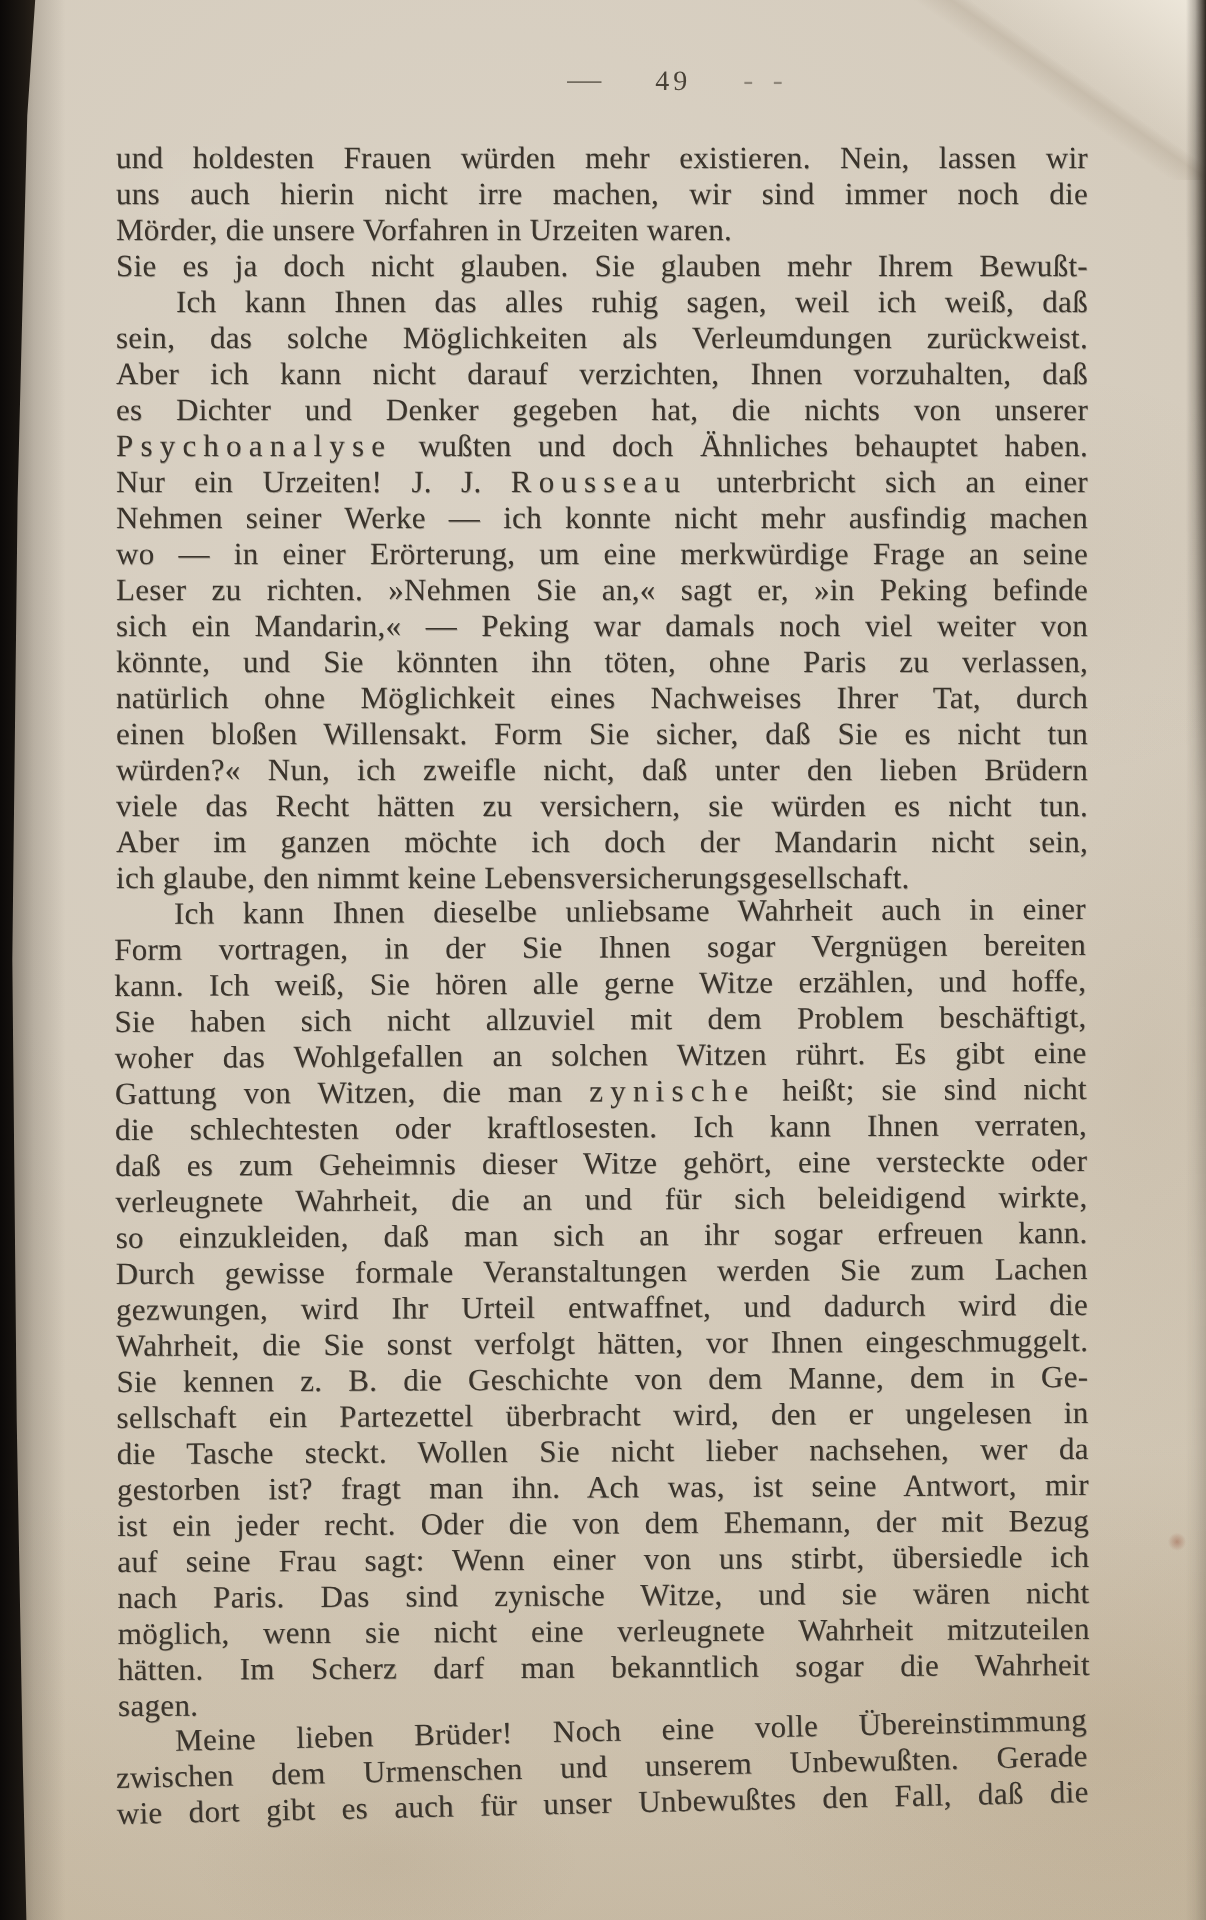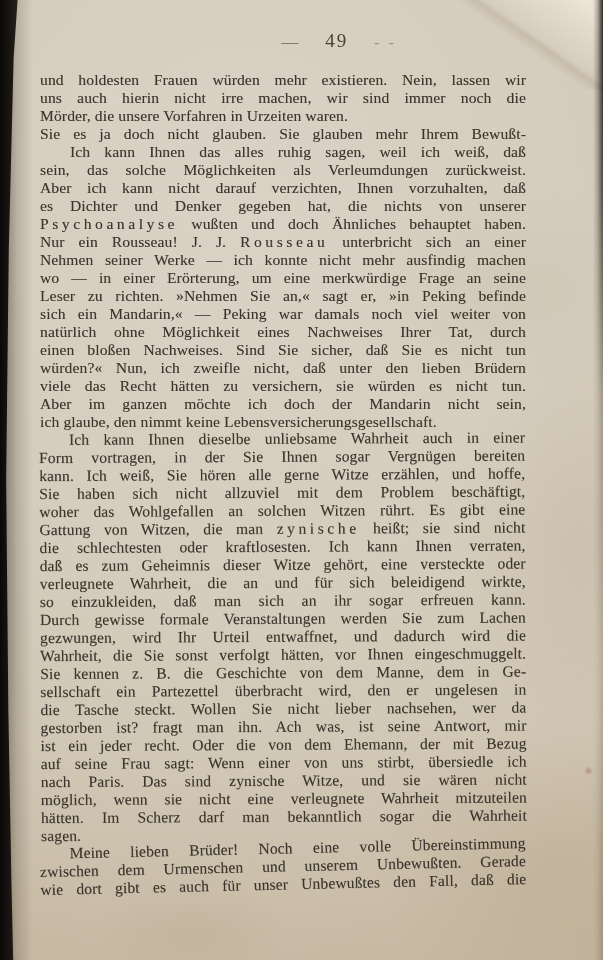--- a/index.html
+++ b/index.html
@@ -43,24 +43,24 @@
     background:linear-gradient(to left, rgba(28,22,16,0.92), rgba(28,22,16,0.28) 55%, transparent);
     -webkit-mask-image:linear-gradient(to bottom, #000 0%, rgba(0,0,0,0.8) 20%, rgba(0,0,0,0.3) 42%, rgba(0,0,0,0.16) 68%, rgba(0,0,0,0.22) 100%);
             mask-image:linear-gradient(to bottom, #000 0%, rgba(0,0,0,0.8) 20%, rgba(0,0,0,0.3) 42%, rgba(0,0,0,0.16) 68%, rgba(0,0,0,0.22) 100%);
   }
   .page-header {
     position:absolute; top:30px; left:58px; width:486px;
     display:flex; justify-content:center; align-items:baseline; gap:26px;
     padding-left:38px; font-size:17px; color:#494237;
   }
   .page-header .dash-l { opacity:0.7; letter-spacing:1px; }
-  .page-header .pagenum { font-size:19px; letter-spacing:2px; }
+  .page-header .pagenum { font-size:14px; letter-spacing:2px; }
   .page-header .dash-r { opacity:0.5; letter-spacing:3px; font-size:15px; }
   .text-block {
-    position:absolute; left:40px; top:71px; width:486px;
+    position:absolute; left:58px; top:71px; width:486px;
     font-size:15.5px; line-height:18px; letter-spacing:0.15px;
     text-shadow:0.3px 0.3px 0 rgba(58,52,44,0.35);
   }
   .para { margin:0; }
   .para:nth-of-type(3) { transform:rotate(-0.3deg); transform-origin:left center; }
   .para:nth-of-type(4) { transform:rotate(-1.3deg); transform-origin:left center; }
   .line {
     height:18px; text-align:justify; text-align-last:justify; text-justify:inter-word;
     white-space:normal; overflow:visible;
   }
@@ -88,27 +88,28 @@
         <div class="line"><span>uns auch hierin nicht irre machen, wir sind immer noch die</span></div>
         <div class="line line-end"><span>Mörder, die unsere Vorfahren in Urzeiten waren.</span></div>
       </div>
       <div class="para">
         <div class="line"><span>Sie es ja doch nicht glauben. Sie glauben mehr Ihrem Bewußt-</span></div>
         <div class="line line-indent"><span>Ich kann Ihnen das alles ruhig sagen, weil ich weiß, daß</span></div>
         <div class="line"><span>sein, das solche Möglichkeiten als Verleumdungen zurückweist.</span></div>
         <div class="line"><span>Aber ich kann nicht darauf verzichten, Ihnen vorzuhalten, daß</span></div>
         <div class="line"><span>es Dichter und Denker gegeben hat, die nichts von unserer</span></div>
         <div class="line"><span class="sperr">Psychoanalyse</span><span> wußten und doch Ähnliches behauptet haben.</span></div>
-        <div class="line"><span>Nur ein Rousseau! J. J. </span><span class="sperr">Rousseau</span><span> unterbricht sich an einer</span></div>
+        <div class="line"><span>Nur ein Urzeiten! J. J. </span><span class="sperr">Rousseau</span><span> unterbricht sich an einer</span></div>
         <div class="line"><span>Nehmen seiner Werke — ich konnte nicht mehr ausfindig machen</span></div>
         <div class="line"><span>wo — in einer Erörterung, um eine merkwürdige Frage an seine</span></div>
         <div class="line"><span>Leser zu richten. »Nehmen Sie an,« sagt er, »in Peking befinde</span></div>
         <div class="line"><span>sich ein Mandarin,« — Peking war damals noch viel weiter von</span></div>
+        <div class="line"><span>könnte, und Sie könnten ihn töten, ohne Paris zu verlassen,</span></div>
         <div class="line"><span>natürlich ohne Möglichkeit eines Nachweises Ihrer Tat, durch</span></div>
-        <div class="line"><span>einen bloßen Nachweises. Sind Sie sicher, daß Sie es nicht tun</span></div>
+        <div class="line"><span>einen bloßen Willensakt. Form Sie sicher, daß Sie es nicht tun</span></div>
         <div class="line"><span>würden?« Nun, ich zweifle nicht, daß unter den lieben Brüdern</span></div>
         <div class="line"><span>viele das Recht hätten zu versichern, sie würden es nicht tun.</span></div>
         <div class="line"><span>Aber im ganzen möchte ich doch der Mandarin nicht sein,</span></div>
         <div class="line line-end"><span>ich glaube, den nimmt keine Lebensversicherungsgesellschaft.</span></div>
       </div>
       <div class="para">
         <div class="line line-indent"><span>Ich kann Ihnen dieselbe unliebsame Wahrheit auch in einer</span></div>
         <div class="line"><span>Form vortragen, in der Sie Ihnen sogar Vergnügen bereiten</span></div>
         <div class="line"><span>kann. Ich weiß, Sie hören alle gerne Witze erzählen, und hoffe,</span></div>
         <div class="line"><span>Sie haben sich nicht allzuviel mit dem Problem beschäftigt,</span></div>

